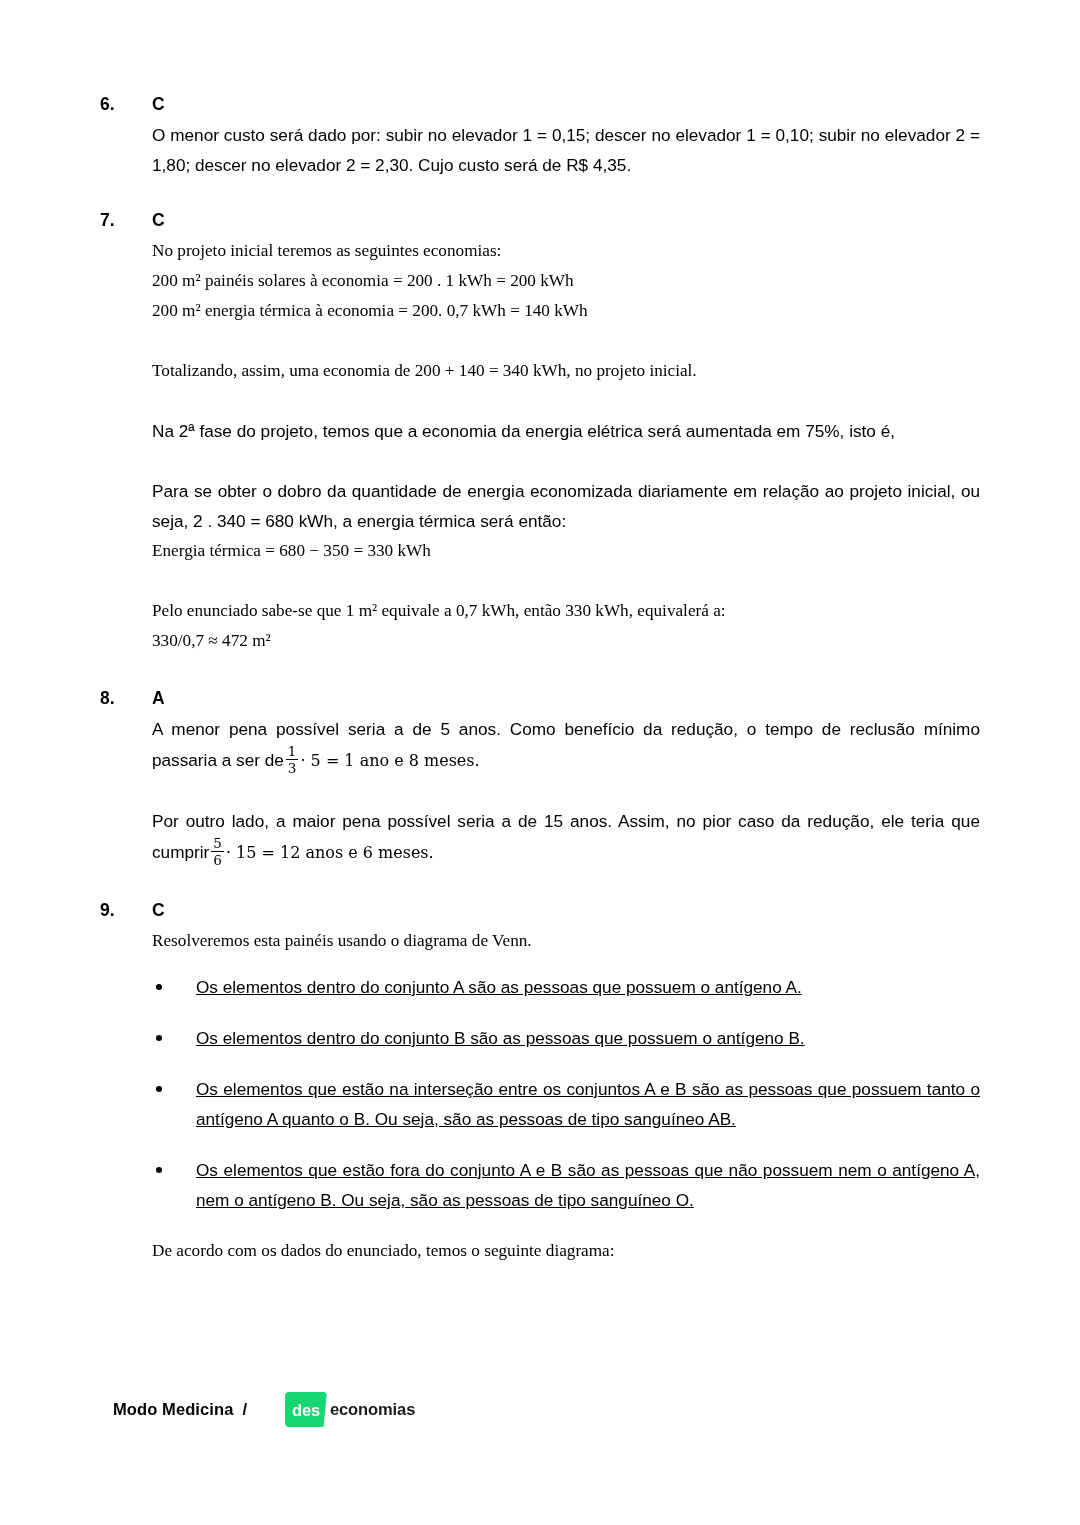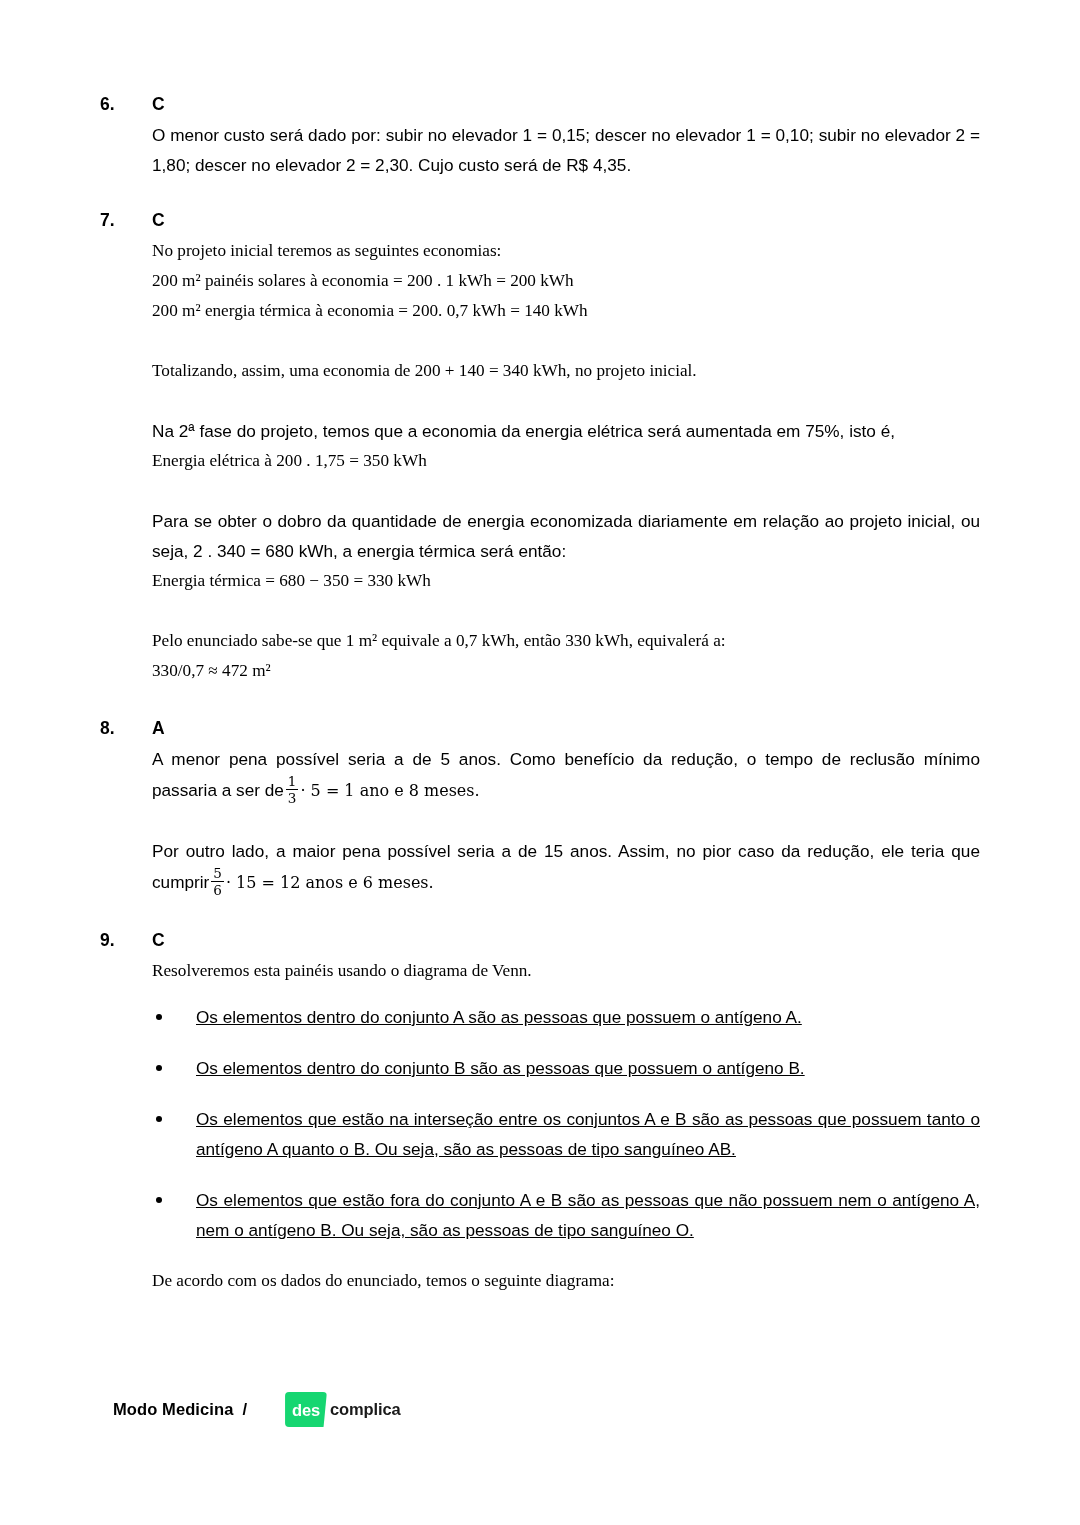--- a/index.html
+++ b/index.html
@@ -194,21 +194,20 @@
       <div class="item-number">7.</div>
       <div class="item-answer">C</div>
 
       <p class="body flush">No projeto inicial teremos as seguintes economias:</p>
       <p class="body flush tight">200 m² painéis solares à economia = 200 . 1 kWh = 200 kWh</p>
       <p class="body flush tight">200 m² energia térmica à economia = 200. 0,7 kWh = 140 kWh</p>
 
       <p class="body flush gap">Totalizando, assim, uma economia de 200 + 140 = 340 kWh, no projeto inicial.</p>
 
       <p class="body gap">Na 2ª fase do projeto, temos que a economia da energia elétrica será aumentada em 75%, isto é,</p>
-      <p class="body flush tight">Energia elétrica à 200 . 1,75 = 350 kWh</p>
 
       <p class="body gap">Para se obter o dobro da quantidade de energia economizada diariamente em relação ao projeto inicial, ou seja, 2 . 340 = 680 kWh, a energia térmica será então:</p>
       <p class="body flush tight">Energia térmica = 680 − 350 = 330 kWh</p>
 
       <p class="body flush gap">Pelo enunciado sabe-se que 1 m² equivale a 0,7 kWh, então 330 kWh, equivalerá a:</p>
       <p class="body flush tight">330/0,7 ≈ 472 m²</p>
     </div>
 
     <div class="item" style="margin-bottom:30px;">
       <div class="item-number">8.</div>
@@ -249,17 +248,17 @@
 
   </div>
 
   <div class="footer">
     <span class="footer-brand">Modo Medicina</span>
     <span class="footer-sep">/</span>
     <span class="logo">
       <span class="logo-mark" style="background: rgb(22, 214, 113);">
         <span>des</span>
       </span>
-      <span class="logo-word">complica</span>
+      <span class="logo-word">economias</span>
     </span>
   </div>
 
 </div>
 
 </body></html>

